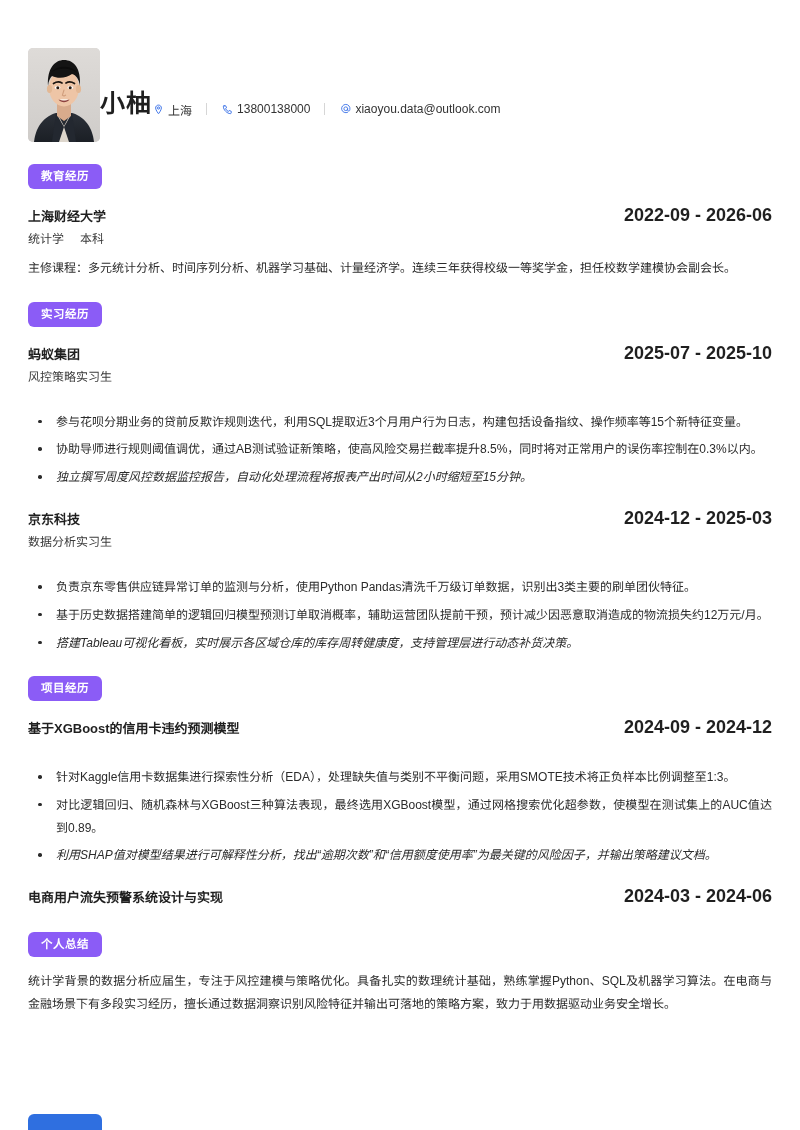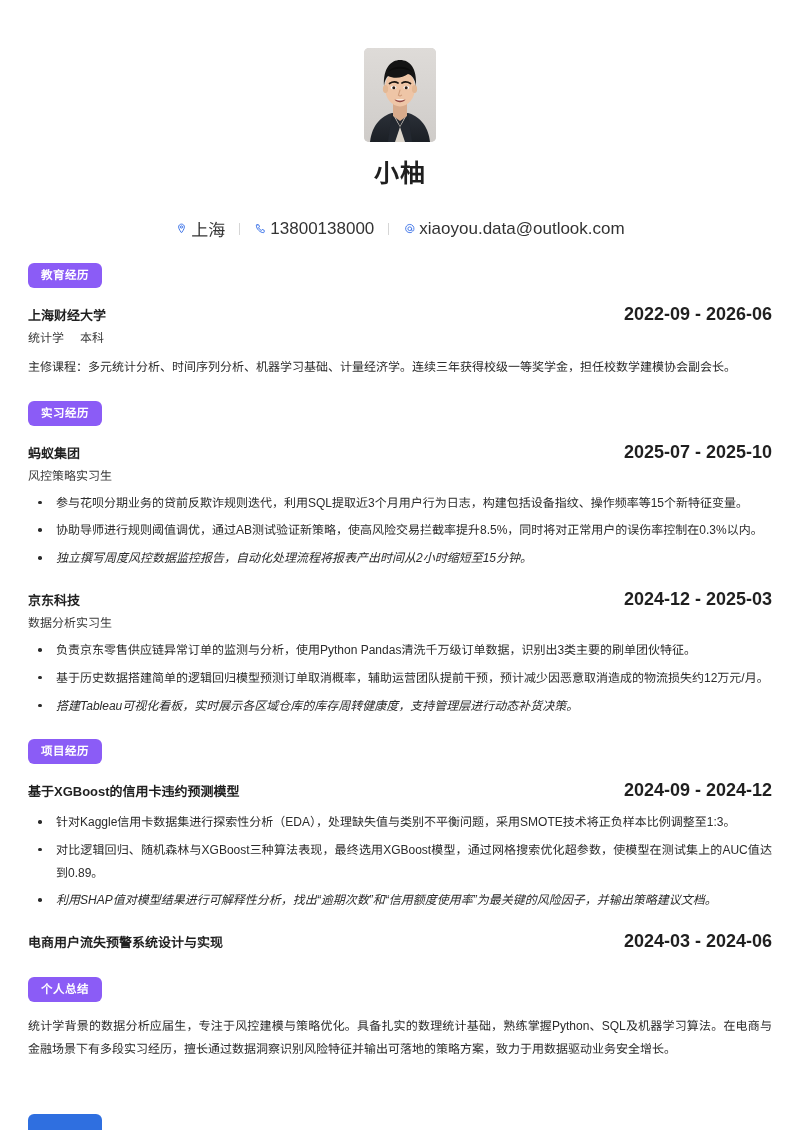--- a/index.html
+++ b/index.html
@@ -17,21 +17,21 @@
     height: 1130px;
     background: #ffffff;
     overflow: hidden;
     padding: 0 28px;
   }
 
   
   .header {
     padding-top: 48px;
     display: flex;
-    flex-direction: column;
+    flex-direction: row;
     align-items: center;
   }
 
   .avatar {
     width: 72px;
     height: 94px;
     border-radius: 5px;
     overflow: hidden;
     background: #d8d6d4;
     position: relative;
@@ -45,21 +45,21 @@
     font-weight: 600;
     color: #1f1f1f;
     letter-spacing: 1px;
     line-height: 1.2;
   }
 
   .contact-row {
     margin-top: 28px;
     display: flex;
     align-items: center;
-    font-size: 17px;
+    font-size: 12px;
     color: #333333;
   }
   .contact-item {
     display: flex;
     align-items: center;
     gap: 4px;
     white-space: nowrap;
   }
   .contact-sep {
     width: 1px;
@@ -137,21 +137,21 @@
 
   .paragraph {
     margin-top: 9px;
     font-size: 12px;
     color: #2b2b2b;
     line-height: 1.95;
     text-align: justify;
   }
 
   .bullets {
-    margin-top: 7px;
+    margin-top: 25px;
     list-style: none;
   }
   .bullets li {
     position: relative;
     padding-left: 28px;
     font-size: 12px;
     color: #2b2b2b;
     line-height: 1.9;
     margin-bottom: 5px;
     text-align: justify;

